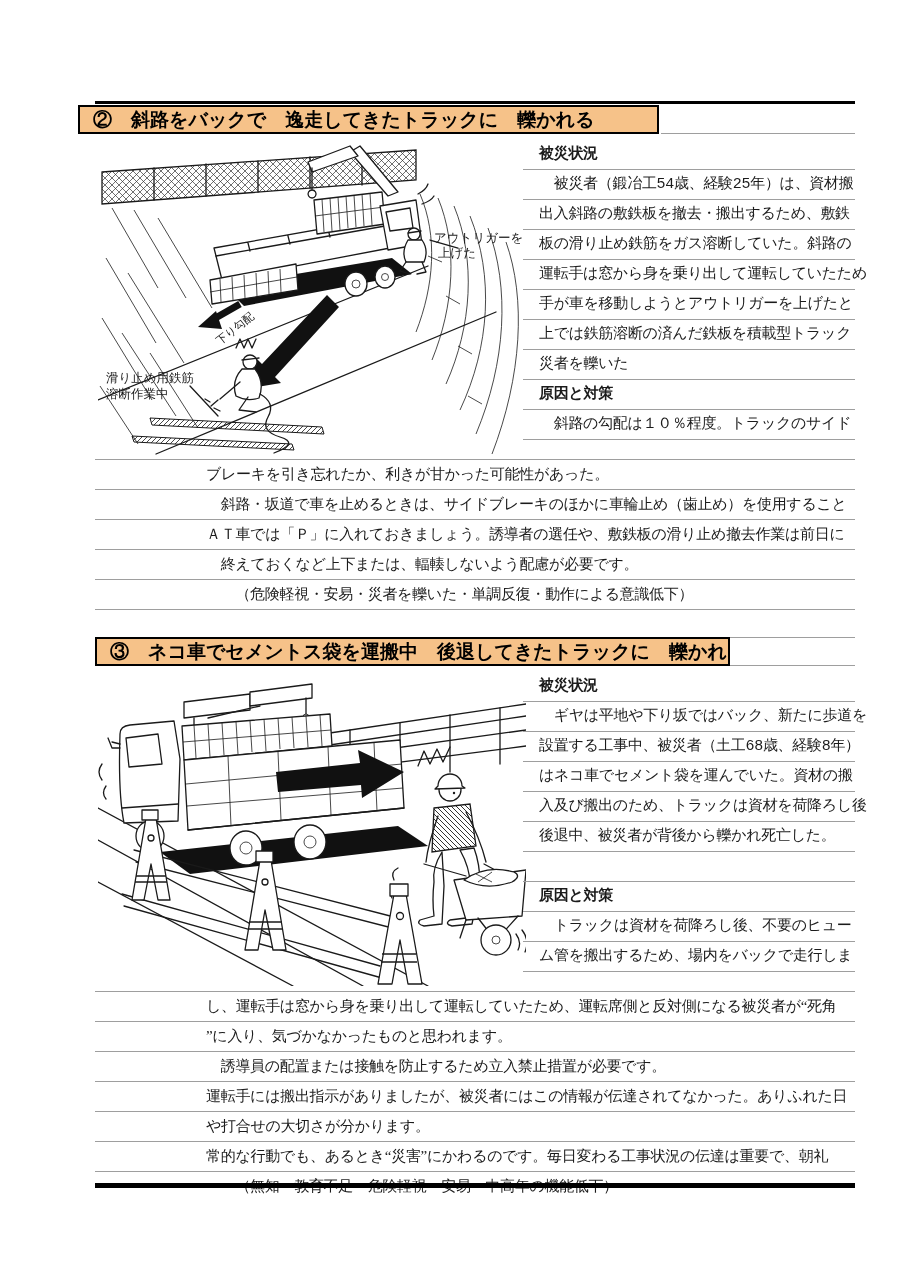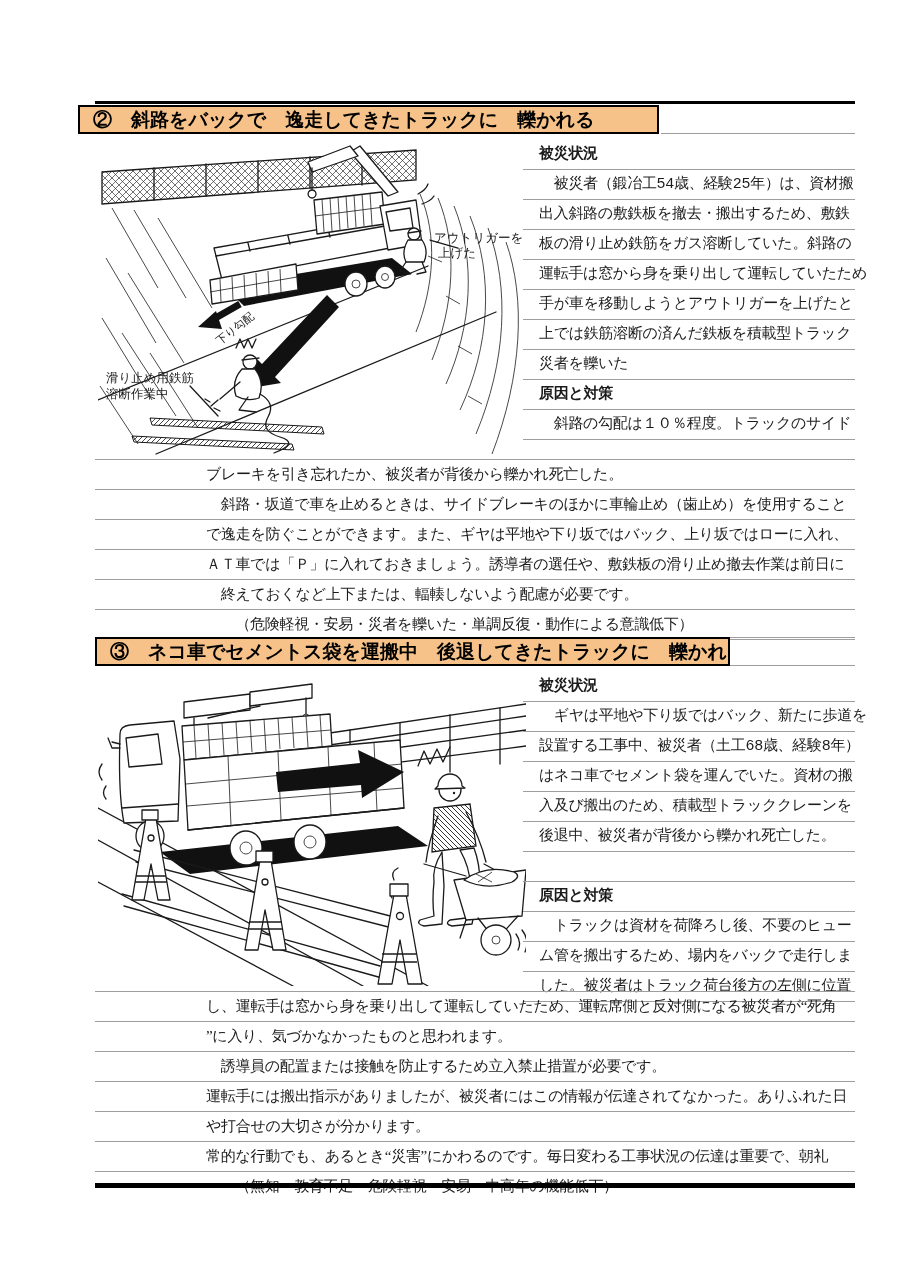--- a/index.html
+++ b/index.html
@@ -131,23 +131,22 @@
     <div class="row">板の滑り止め鉄筋をガス溶断していた。斜路の</div>
     <div class="row">運転手は窓から身を乗り出して運転していたため</div>
     <div class="row">手が車を移動しようとアウトリガーを上げたと</div>
     <div class="row">上では鉄筋溶断の済んだ鉄板を積載型トラック</div>
     <div class="row">災者を轢いた</div>
     <div class="row b">原因と対策</div>
     <div class="row">　斜路の勾配は１０％程度。トラックのサイド</div>
   </div>
 
   <div class="full" style="top:459px;">
-    <div class="row">ブレーキを引き忘れたか、被災者が背後から轢かれ死亡した。</div>
+    <div class="row">ブレーキを引き忘れたか、利きが甘かった可能性があった。</div>
     <div class="row">　斜路・坂道で車を止めるときは、サイドブレーキのほかに車輪止め（歯止め）を使用すること</div>
-    <div class="row">で逸走を防ぐことができます。また、ギヤは平地や下り坂ではバック、上り坂ではローに入れ、</div>
     <div class="row">ＡＴ車では「Ｐ」に入れておきましょう。誘導者の選任や、敷鉄板の滑り止め撤去作業は前日に</div>
     <div class="row">　終えておくなど上下または、輻輳しないよう配慮が必要です。</div>
     <div class="row">　　（危険軽視・安易・災者を轢いた・単調反復・動作による意識低下）</div>
   </div>
 
   <div class="hairline" style="left:730px;top:637px;width:125px;"></div>
   <div class="banner" style="left:95px;top:637px;width:618px;">③　ネコ車でセメントス袋を運搬中　後退してきたトラックに　轢かれる</div>
   <div class="hairline" style="left:730px;top:665px;width:125px;"></div>
 
   <svg class="illu" style="left:98px;top:668px;" width="428" height="318" viewBox="0 0 428 318">
@@ -242,27 +241,26 @@
         <circle cx="302" cy="248" r="3.5"></circle>
       </g>
     </g>
   </svg>
 
   <div class="col" style="top:672px;">
     <div class="row b">被災状況</div>
     <div class="row">　ギヤは平地や下り坂ではバック、新たに歩道を</div>
     <div class="row">設置する工事中、被災者（土工68歳、経験8年）</div>
     <div class="row">はネコ車でセメント袋を運んでいた。資材の搬</div>
-    <div class="row">入及び搬出のため、積載型トラッククレーンを</div>
+    <div class="row">入及び搬出のため、トラックは資材を荷降ろし後</div>
     <div class="row">後退中、被災者が背後から轢かれ死亡した。</div>
     <div class="row"></div>
     <div class="row b">原因と対策</div>
     <div class="row">　トラックは資材を荷降ろし後、不要のヒュー</div>
     <div class="row">ム管を搬出するため、場内をバックで走行しま</div>
-    <div class="row">した。被災者はトラック荷台後方の左側に位置</div>
   </div>
 
   <div class="full" style="top:991px;">
     <div class="row">し、運転手は窓から身を乗り出して運転していたため、運転席側と反対側になる被災者が“死角</div>
     <div class="row">”に入り、気づかなかったものと思われます。</div>
     <div class="row">　誘導員の配置または接触を防止するため立入禁止措置が必要です。</div>
     <div class="row">運転手には搬出指示がありましたが、被災者にはこの情報が伝達されてなかった。ありふれた日</div>
     <div class="row">や打合せの大切さが分かります。</div>
     <div class="row">常的な行動でも、あるとき“災害”にかわるのです。毎日変わる工事状況の伝達は重要で、朝礼</div>
     <div class="row nl">　　（無知・教育不足・危険軽視・安易・中高年の機能低下）</div>

